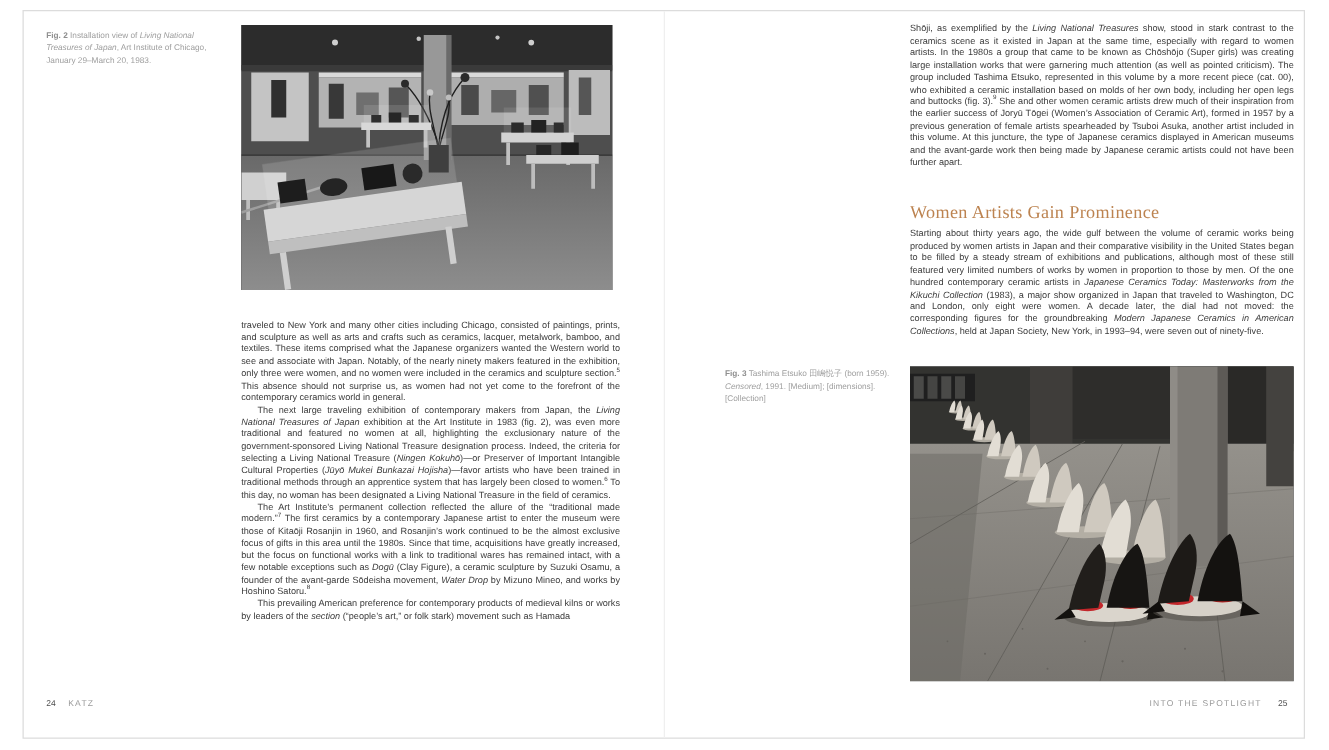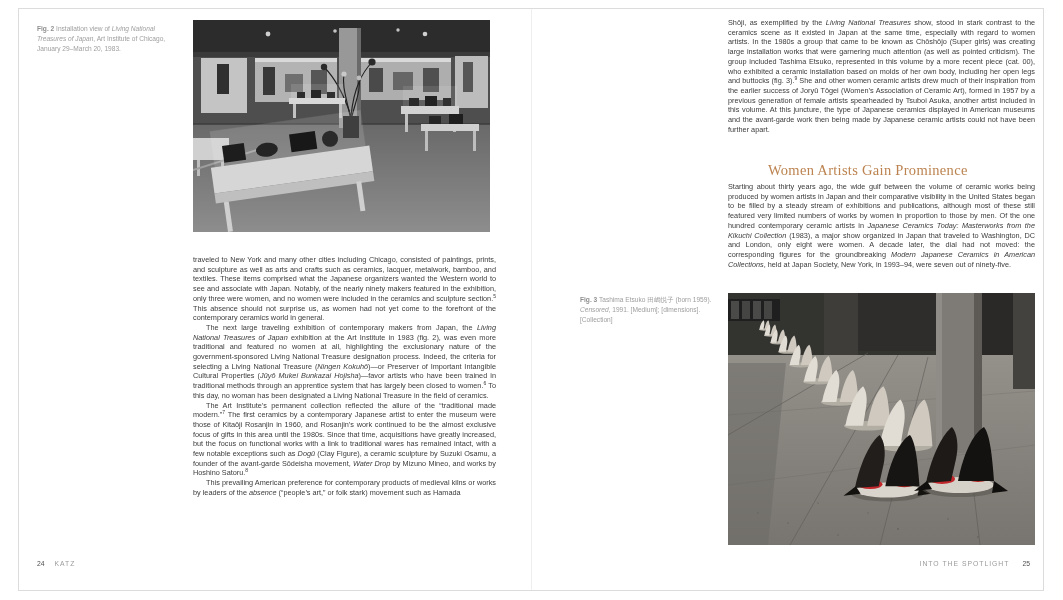--- a/index.html
+++ b/index.html
@@ -129,33 +129,33 @@
       <rect x="82" y="6" width="26" height="18" fill="#181818"></rect>
       <circle cx="122" cy="16" r="8" fill="#2a2a2a"></circle>
     </g>
   </svg>
 </div>
 
 <div class="body-col" style="left:193px;top:255px;width:303px;">
   <p><span>traveled to New York and many other cities including Chicago, consisted of paintings, prints, and sculpture as well as arts and crafts such as ceramics, lacquer, metalwork, bamboo, and textiles. These items comprised what the Japanese organizers wanted the Western world to see and associate with Japan. Notably, of the nearly ninety makers featured in the exhibition, only three were women, and no women were included in the ceramics and sculpture section.</span><sup>5</sup><span> This absence should not surprise us, as women had not yet come to the forefront of the contemporary ceramics world in general.</span></p>
   <p><span>The next large traveling exhibition of contemporary makers from Japan, the </span><em>Living National Treasures of Japan</em><span> exhibition at the Art Institute in 1983 (fig. 2), was even more traditional and featured no women at all, highlighting the exclusionary nature of the government-sponsored Living National Treasure designation process. Indeed, the criteria for selecting a Living National Treasure (</span><em>Ningen Kokuhō</em><span>)—or Preserver of Important Intangible Cultural Properties (</span><em>Jūyō Mukei Bunkazai Hojisha</em><span>)—favor artists who have been trained in traditional methods through an apprentice system that has largely been closed to women.</span><sup>6</sup><span> To this day, no woman has been designated a Living National Treasure in the field of ceramics.</span></p>
   <p><span>The Art Institute’s permanent collection reflected the allure of the “traditional made modern.”</span><sup>7</sup><span> The first ceramics by a contemporary Japanese artist to enter the museum were those of Kitaōji Rosanjin in 1960, and Rosanjin’s work continued to be the almost exclusive focus of gifts in this area until the 1980s. Since that time, acquisitions have greatly increased, but the focus on functional works with a link to traditional wares has remained intact, with a few notable exceptions such as </span><em>Dogū</em><span> (Clay Figure), a ceramic sculpture by Suzuki Osamu, a founder of the avant-garde Sōdeisha movement, </span><em>Water Drop</em><span> by Mizuno Mineo, and works by Hoshino Satoru.</span><sup>8</sup></p>
-  <p><span>This prevailing American preference for contemporary products of medieval kilns or works by leaders of the </span><em>absence</em><span> (“people’s art,” or folk stark) movement such as Hamada</span></p>
+  <p><span>This prevailing American preference for contemporary products of medieval kilns or works by leaders of the </span><em>section</em><span> (“people’s art,” or folk stark) movement such as Hamada</span></p>
 </div>
 
 <div class="footer footer-left">
   <span class="pagenum">24</span>
   <span>KATZ</span>
 </div>
 
 <div class="body-col" style="left:728px;top:18px;width:307px;">
   <p><span>Shōji, as exemplified by the </span><em>Living National Treasures</em><span> show, stood in stark contrast to the ceramics scene as it existed in Japan at the same time, especially with regard to women artists. In the 1980s a group that came to be known as Chōshōjo (Super girls) was creating large installation works that were garnering much attention (as well as pointed criticism). The group included Tashima Etsuko, represented in this volume by a more recent piece (cat. 00), who exhibited a ceramic installation based on molds of her own body, including her open legs and buttocks (fig. 3).</span><sup>9</sup><span> She and other women ceramic artists drew much of their inspiration from the earlier success of Joryū Tōgei (Women’s Association of Ceramic Art), formed in 1957 by a previous generation of female artists spearheaded by Tsuboi Asuka, another artist included in this volume. At this juncture, the type of Japanese ceramics displayed in American museums and the avant-garde work then being made by Japanese ceramic artists could not have been further apart.</span></p>
 </div>
 
-<h2 class="section-heading" style="left:768px;top:162px;">Women Artists Gain Prominence</h2>
+<h2 class="section-heading" style="left:728px;top:162px;">Women Artists Gain Prominence</h2>
 
 <div class="body-col" style="left:728px;top:182px;width:307px;">
   <p><span>Starting about thirty years ago, the wide gulf between the volume of ceramic works being produced by women artists in Japan and their comparative visibility in the United States began to be filled by a steady stream of exhibitions and publications, although most of these still featured very limited numbers of works by women in proportion to those by men. Of the one hundred contemporary ceramic artists in </span><em>Japanese Ceramics Today: Masterworks from the Kikuchi Collection</em><span> (1983), a major show organized in Japan that traveled to Washington, DC and London, only eight were women. A decade later, the dial had not moved: the corresponding figures for the groundbreaking </span><em>Modern Japanese Ceramics in American Collections</em><span>, held at Japan Society, New York, in 1993–94, were seven out of ninety-five.</span></p>
 </div>
 
 <div class="caption" style="left:580px;top:295px;width:138px;"><strong>Fig. 3</strong><span>  Tashima Etsuko 田嶋悦子 (born 1959). </span><em>Censored</em><span>, 1991. [Medium]; [dimensions]. [Collection]</span></div>
 
 <div class="photo" style="left:728px;top:293px;width:307px;height:252px;">
   <svg width="307" height="252" viewBox="0 0 307 252">
     <defs>

